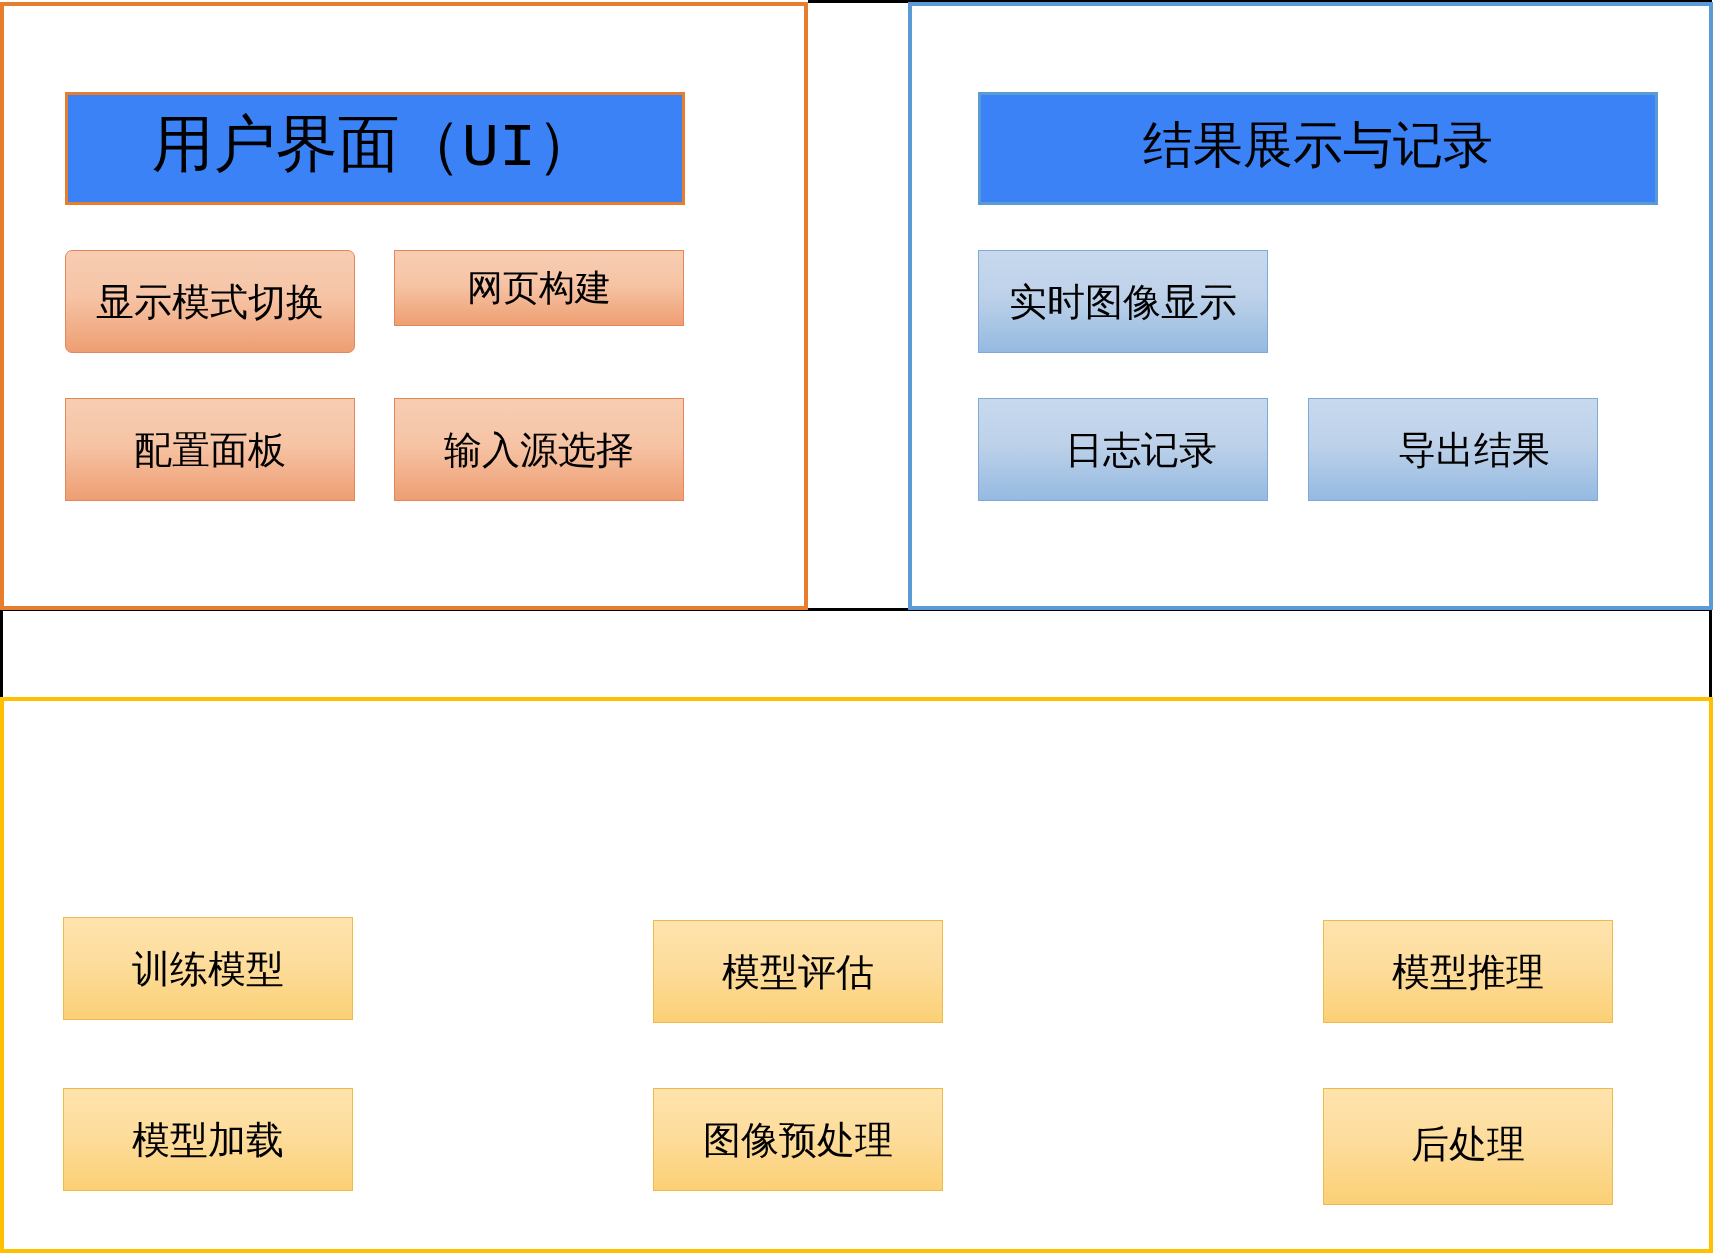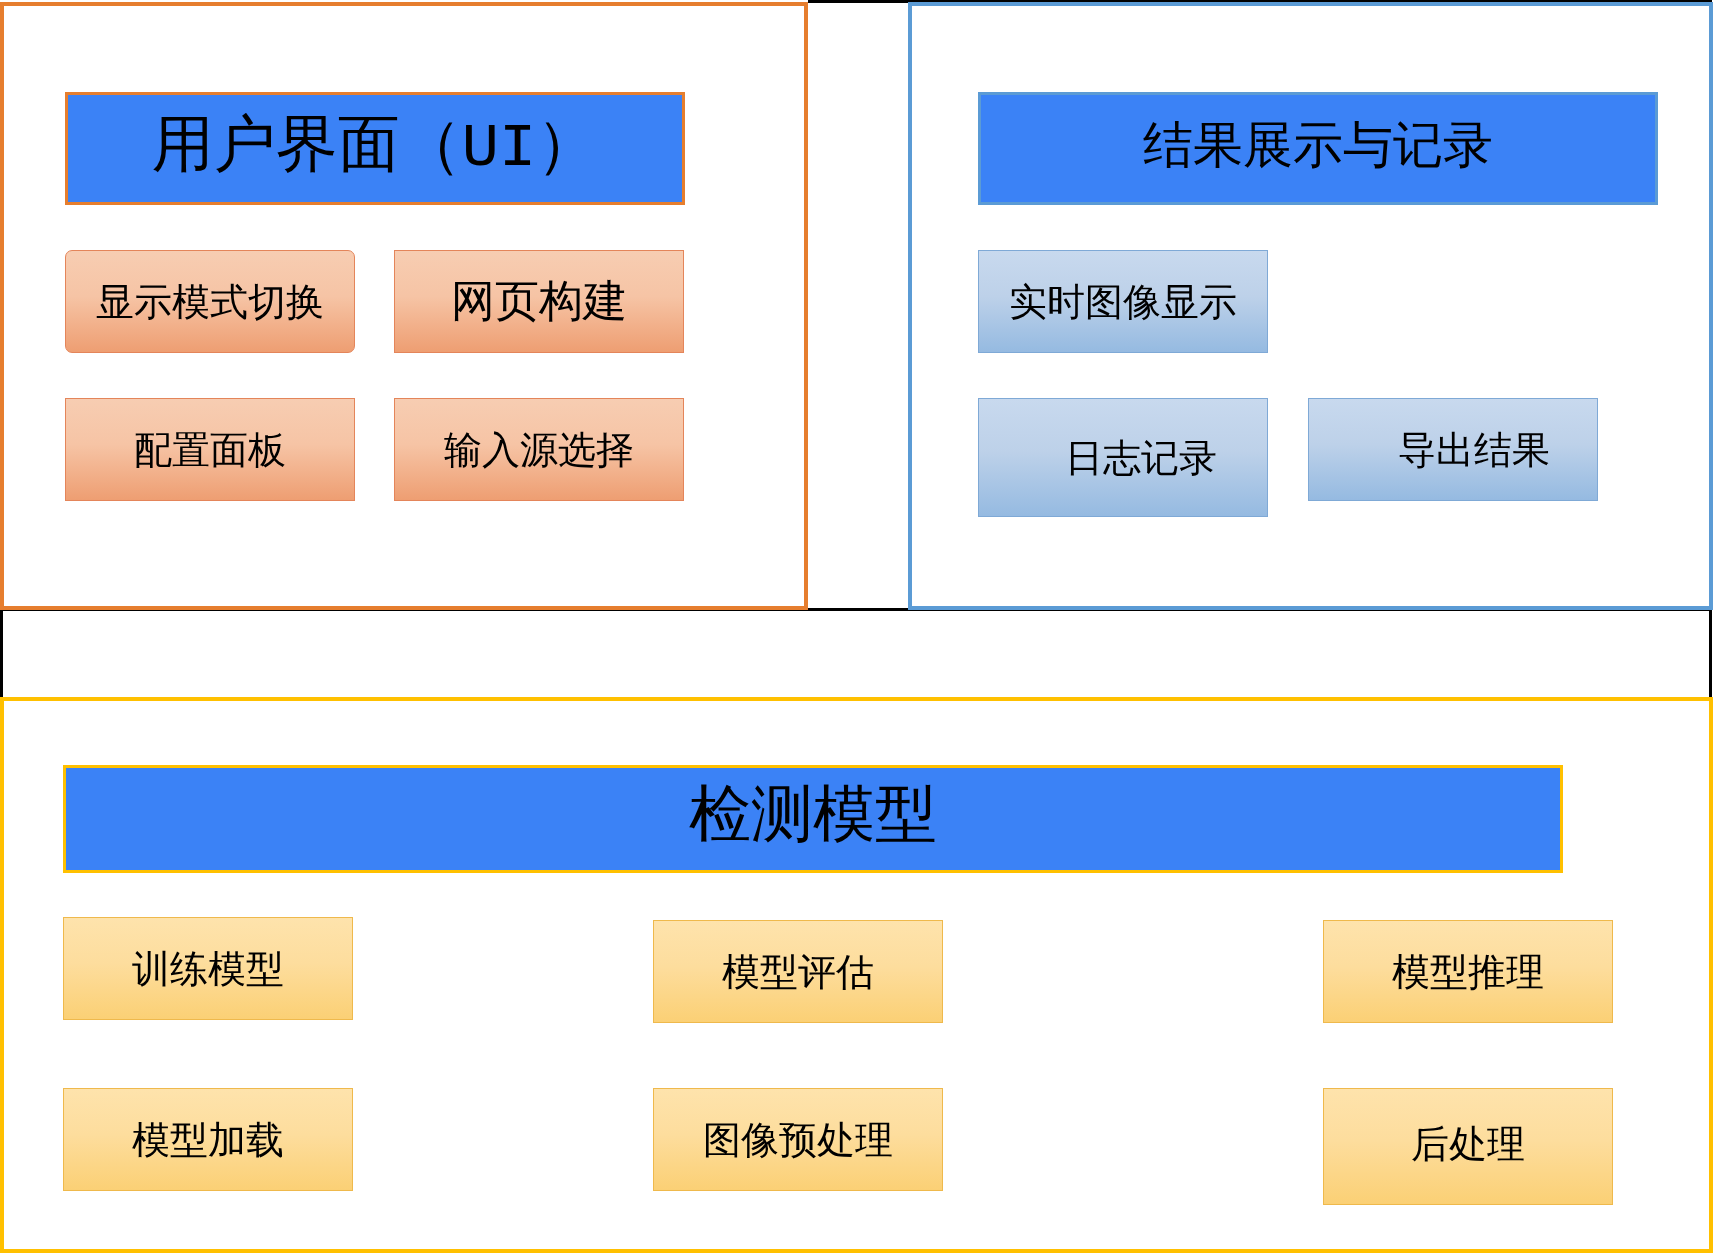--- a/index.html
+++ b/index.html
@@ -90,53 +90,50 @@
   <div class="module ui" style="left:0px; top:2px; width:808px; height:608px;">
   </div>
 
   <div class="module-title ui" style="left:65px; top:92px; width:620px; height:113px; font-size:62px;">
     <span>用户界面（UI）</span>
   </div>
 
   <div class="feature ui" style="left:65px; top:250px; width:290px; height:103px; font-size:38px;border-radius:7px;">
     <span>显示模式切换</span>
   </div>
-  <div class="feature ui" style="left:394px; top:250px; width:290px; height:103px; font-size:44px;">
+  <div class="feature ui" style="left:394px; top:250px; width:290px; height:76px; font-size:36px;">
     <span>网页构建</span>
   </div>
   <div class="feature ui" style="left:65px; top:398px; width:290px; height:103px; font-size:38px;">
     <span>配置面板</span>
   </div>
   <div class="feature ui" style="left:394px; top:398px; width:290px; height:103px; font-size:38px;">
     <span>输入源选择</span>
   </div>
 
   <div class="module result" style="left:908px; top:2px; width:805px; height:608px;">
   </div>
 
   <div class="module-title result" style="left:978px; top:92px; width:680px; height:113px; font-size:50px;">
     <span>结果展示与记录</span>
   </div>
 
   <div class="feature result" style="left:978px; top:250px; width:290px; height:103px; font-size:38px;">
     <span>实时图像显示</span>
   </div>
-  <div class="feature result" style="left:978px; top:398px; width:290px; height:119px; font-size:38px;padding-left:36px;">
+  <div class="feature result" style="left:978px; top:398px; width:290px; height:103px; font-size:38px;padding-left:36px;">
     <span>日志记录</span>
   </div>
   <div class="feature result" style="left:1308px; top:398px; width:290px; height:103px; font-size:38px;padding-left:42px;">
     <span>导出结果</span>
   </div>
 
   <div class="module model" style="left:0px; top:697px; width:1713px; height:556px;">
   </div>
 
-  <div class="module-title model" style="left:63px; top:765px; width:1500px; height:108px; font-size:62px;">
-    <span>检测模型</span>
-  </div>
 
   <div class="feature model" style="left:63px; top:917px; width:290px; height:103px; font-size:38px;">
     <span>训练模型</span>
   </div>
   <div class="feature model" style="left:653px; top:920px; width:290px; height:103px; font-size:38px;">
     <span>模型评估</span>
   </div>
   <div class="feature model" style="left:1323px; top:920px; width:290px; height:103px; font-size:38px;">
     <span>模型推理</span>
   </div>

